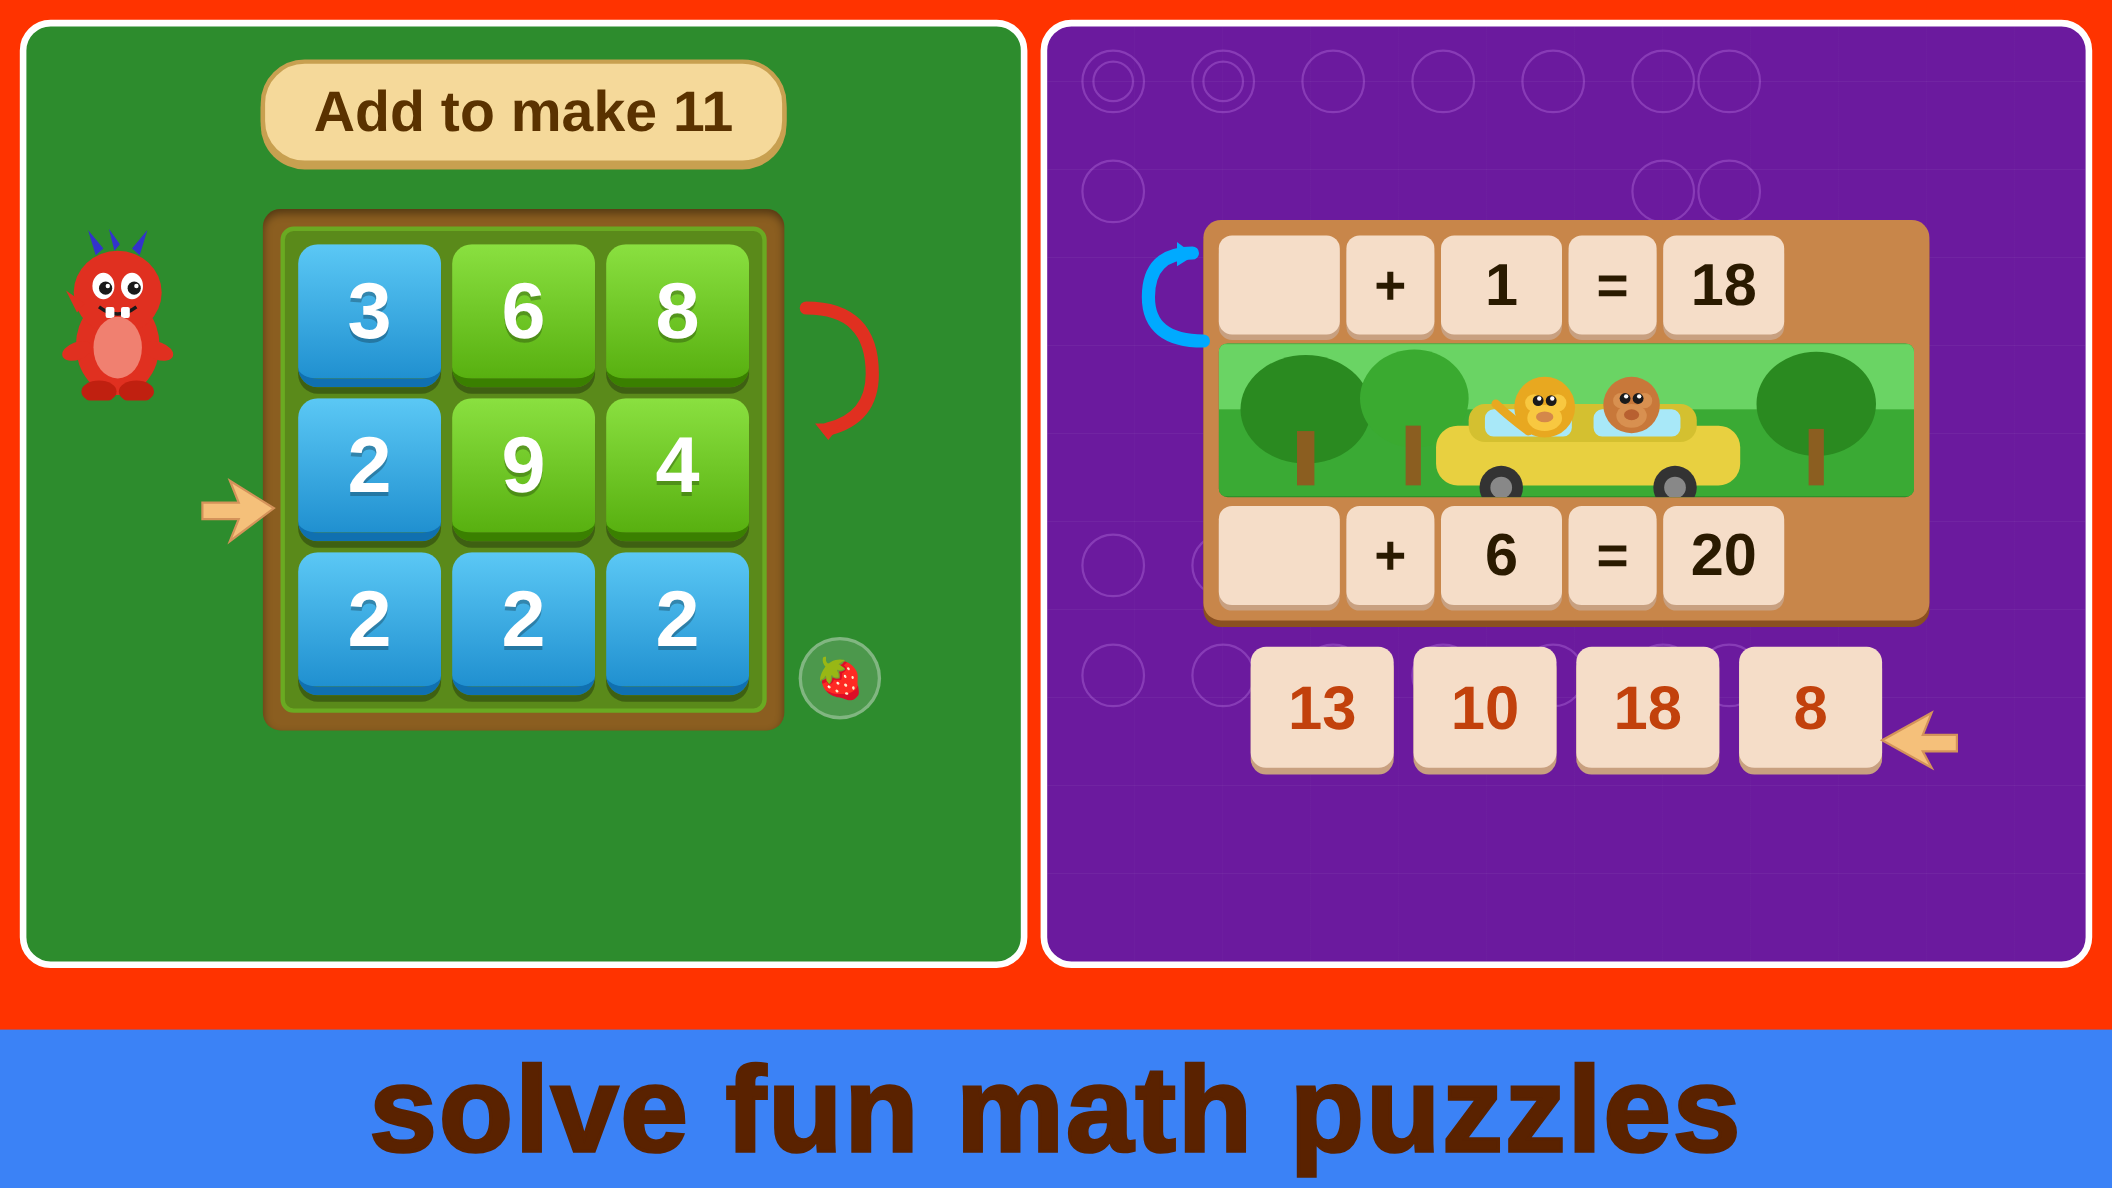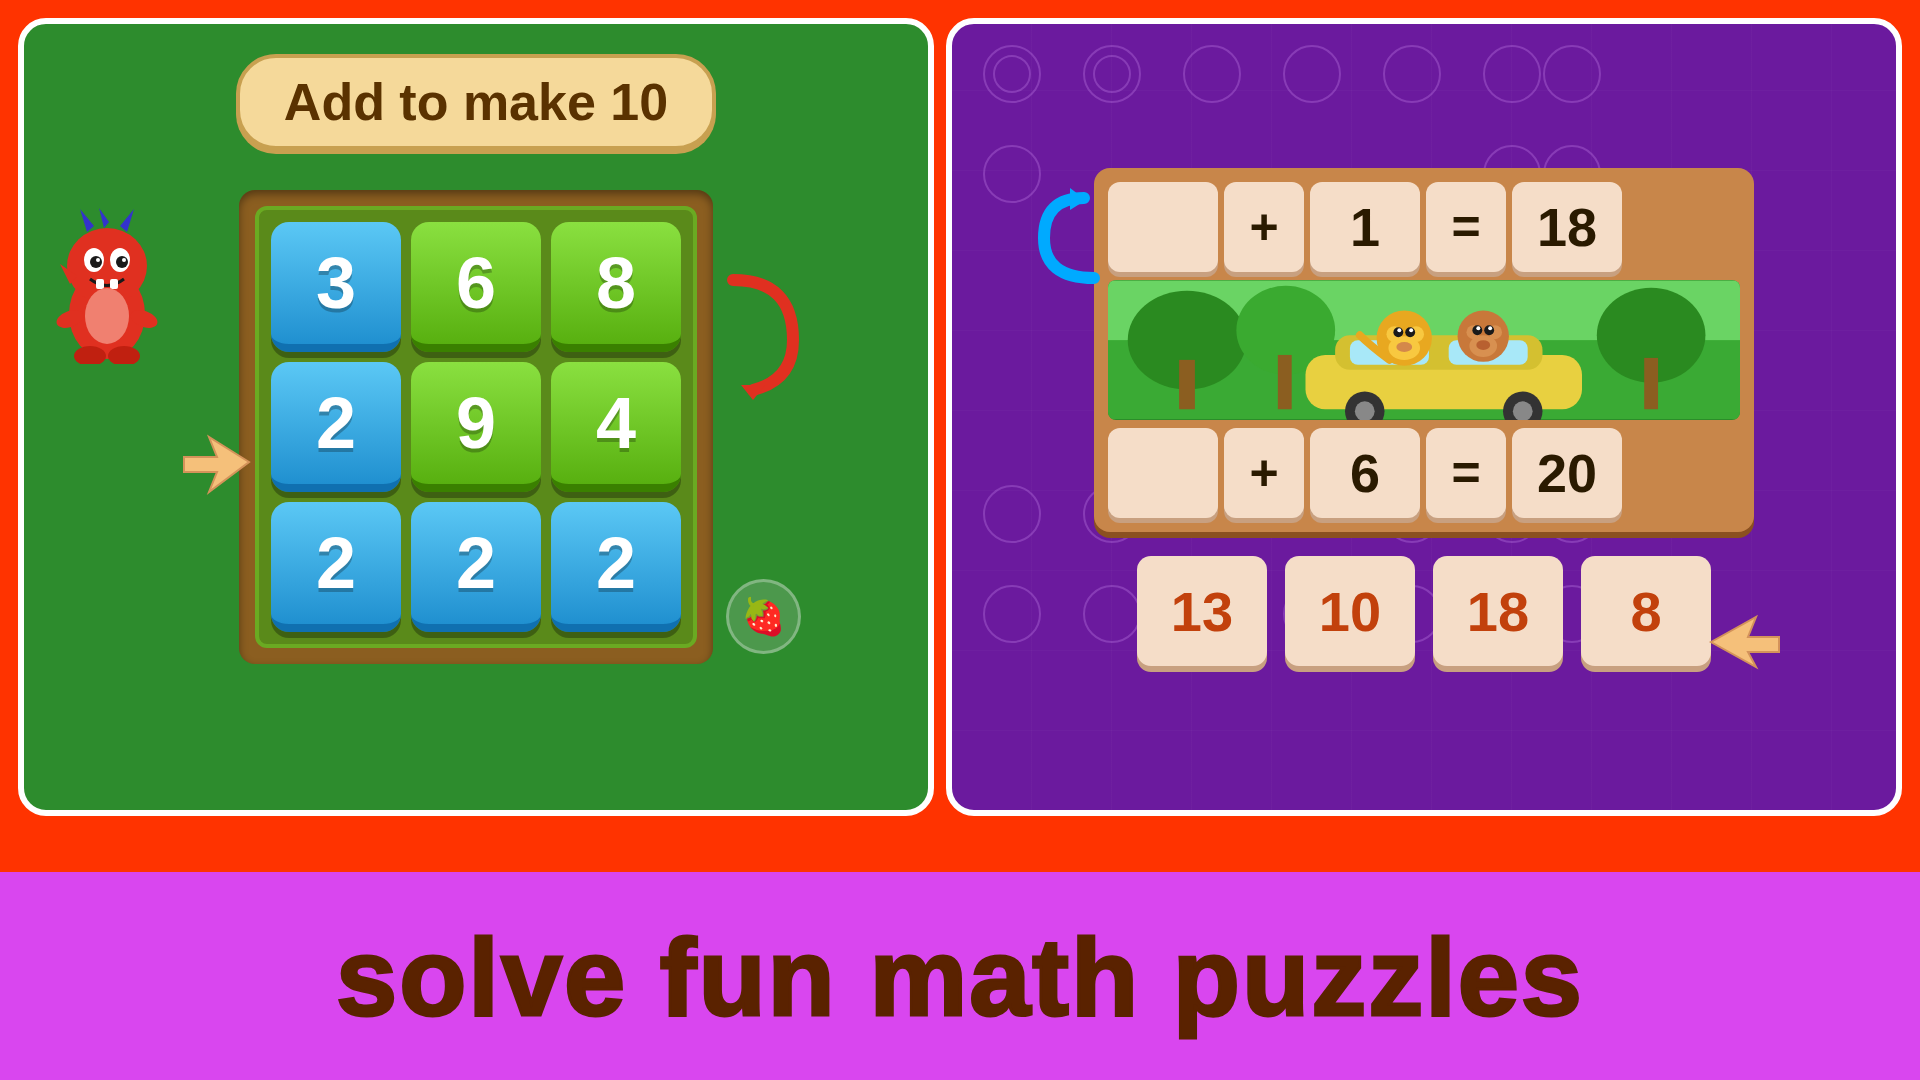--- a/index.html
+++ b/index.html
@@ -246,22 +246,22 @@
 
     .blue-arrow {
       position: absolute;
       left: -60px;
       top: 20px;
       z-index: 3;
     }
 
     
     .bottom-banner {
-      background: #d946ef;
-      height: 208px;
+      background: #3b82f6;
+      height: 144px;
       display: flex;
       align-items: center;
       justify-content: center;
       padding: 0 40px;
       margin-top: 44px;
     }
 
     .bottom-text {
       font-size: 110px;
       font-weight: 900;
@@ -273,21 +273,21 @@
     }
   </style>
 </head>
 <body>
 
 <div class="main-container">
   <div class="panels-row">
 
     <div class="left-panel">
       <div class="title-banner">
-        <span class="title-text">Add to make 10</span>
+        <span class="title-text">Add to make 11</span>
       </div>
 
       <div class="monster-character">
         <svg width="110" height="160" viewBox="0 0 110 160">
 
           <ellipse cx="55" cy="110" rx="38" ry="45" fill="#e03020"></ellipse>
 
           <ellipse cx="55" cy="62" rx="40" ry="38" fill="#e03020"></ellipse>
 
           <ellipse cx="42" cy="56" rx="10" ry="12" fill="white"></ellipse>

